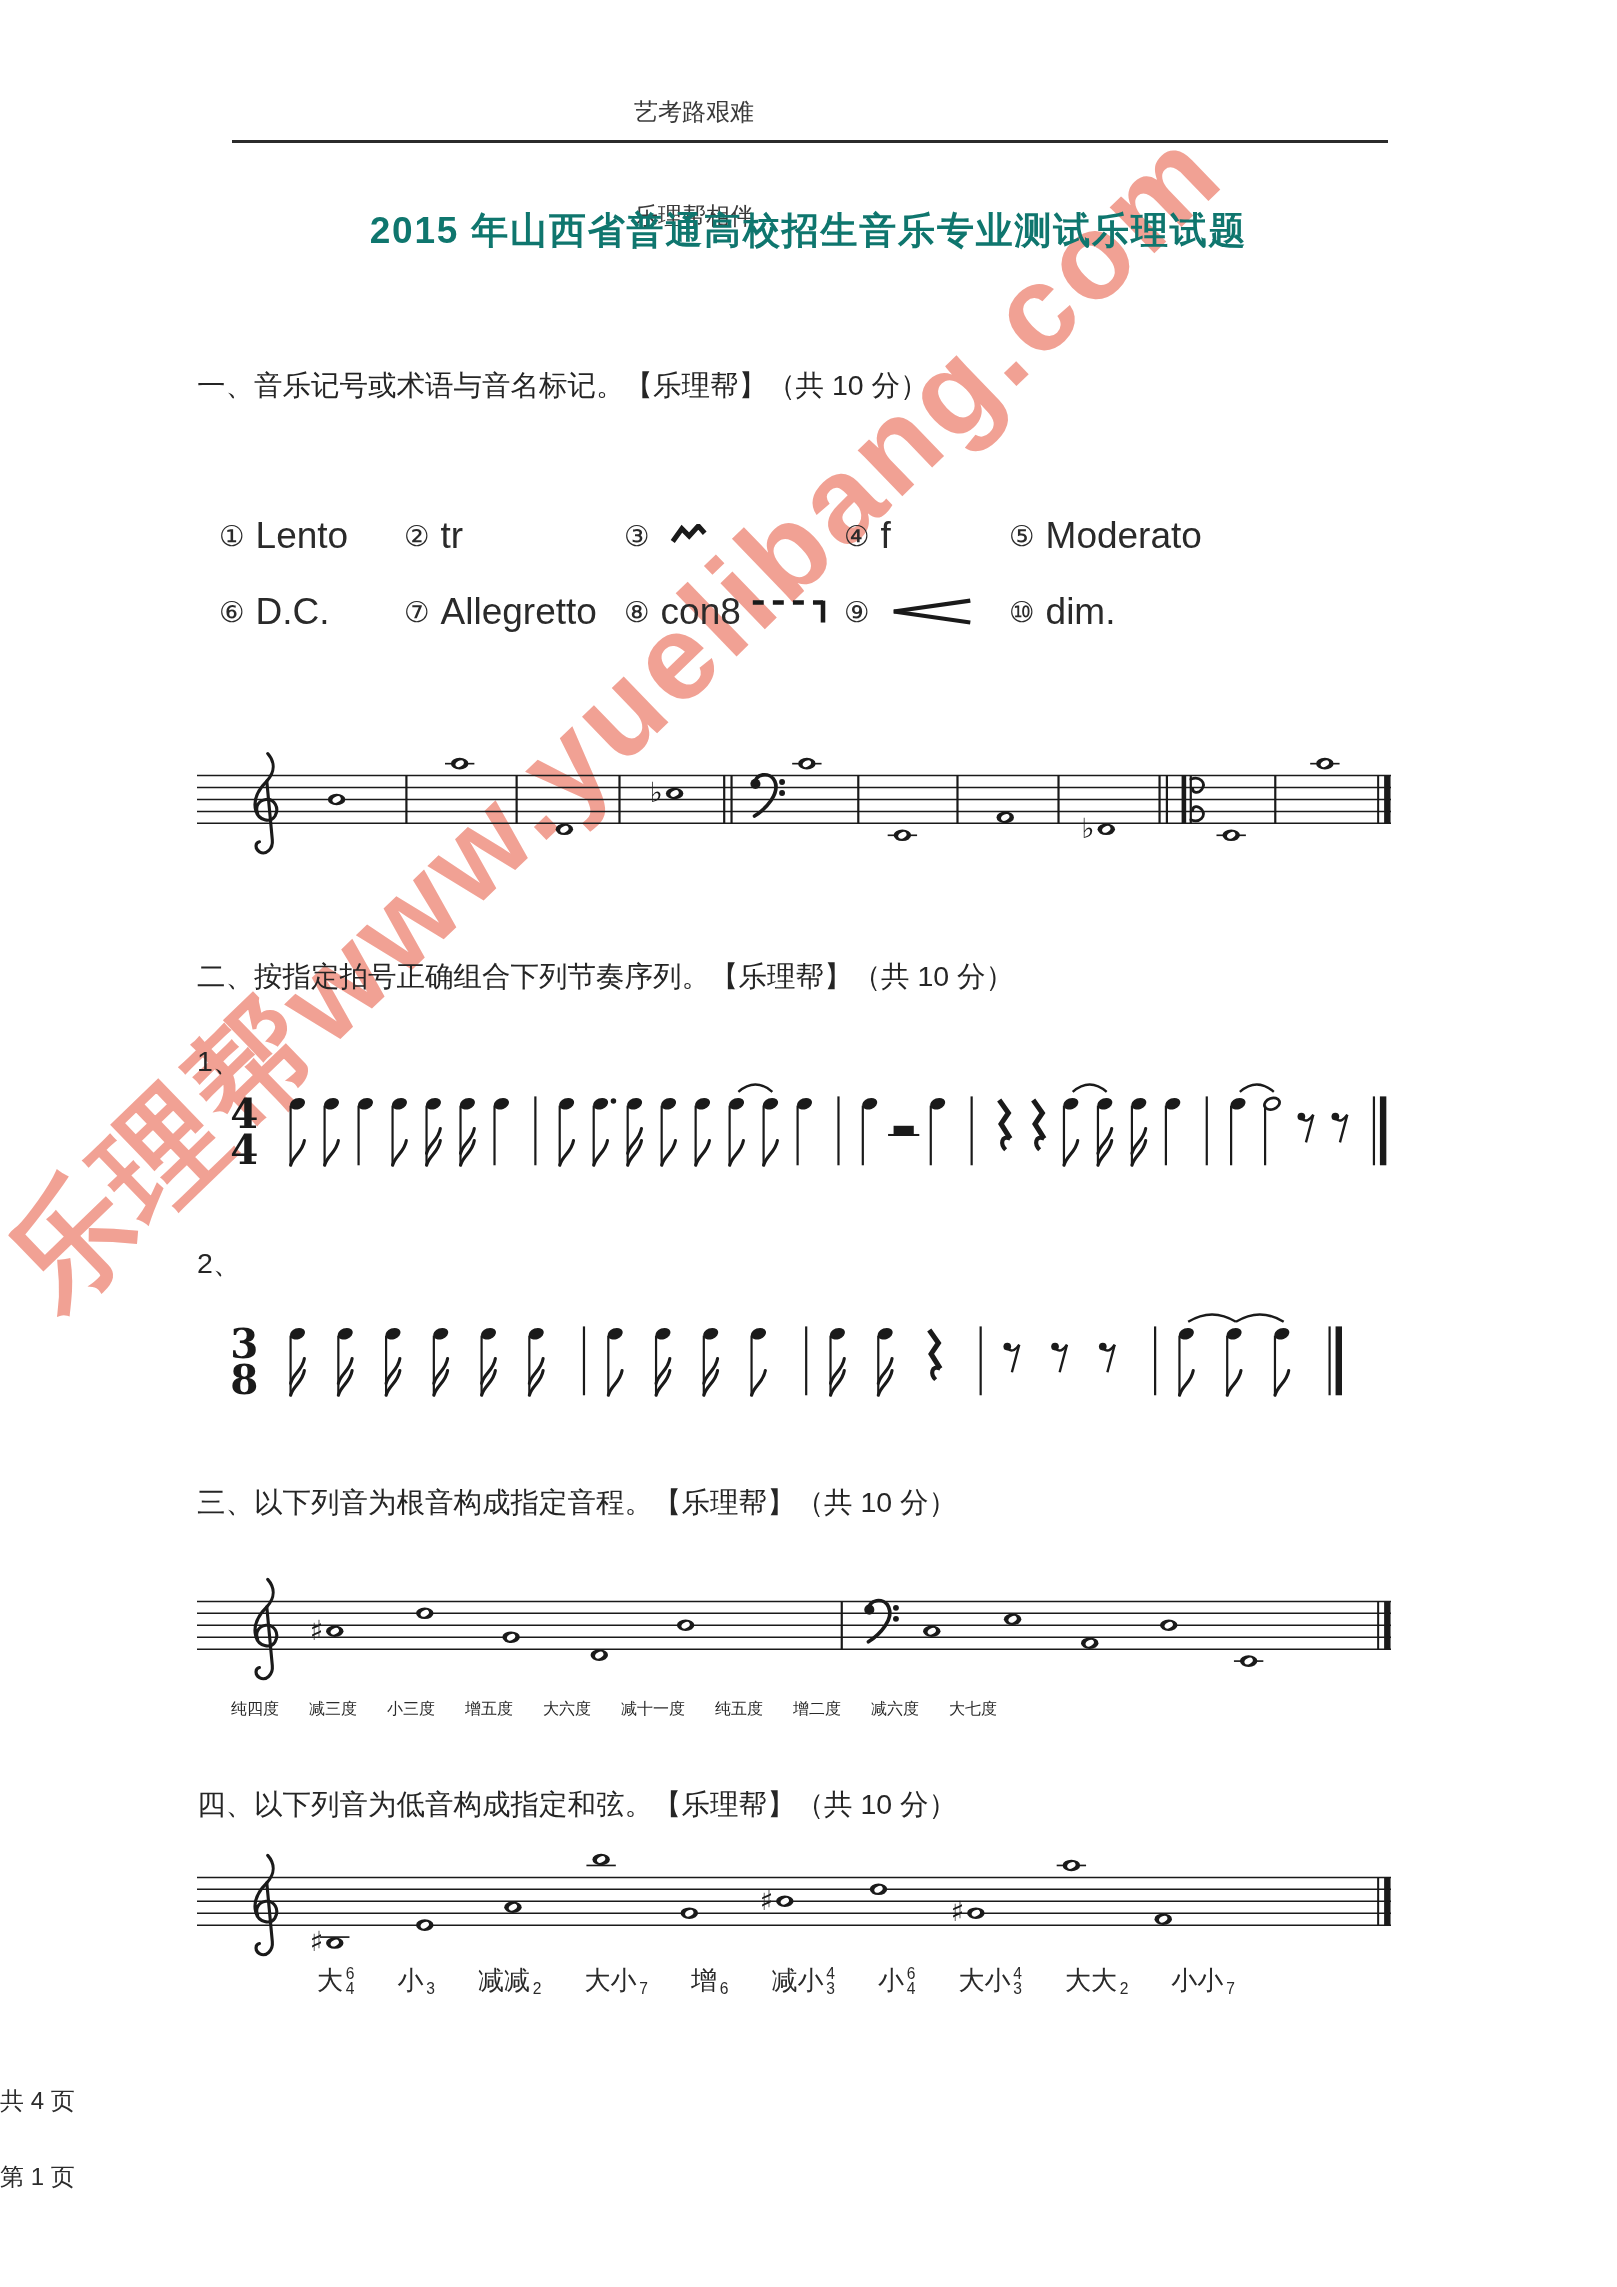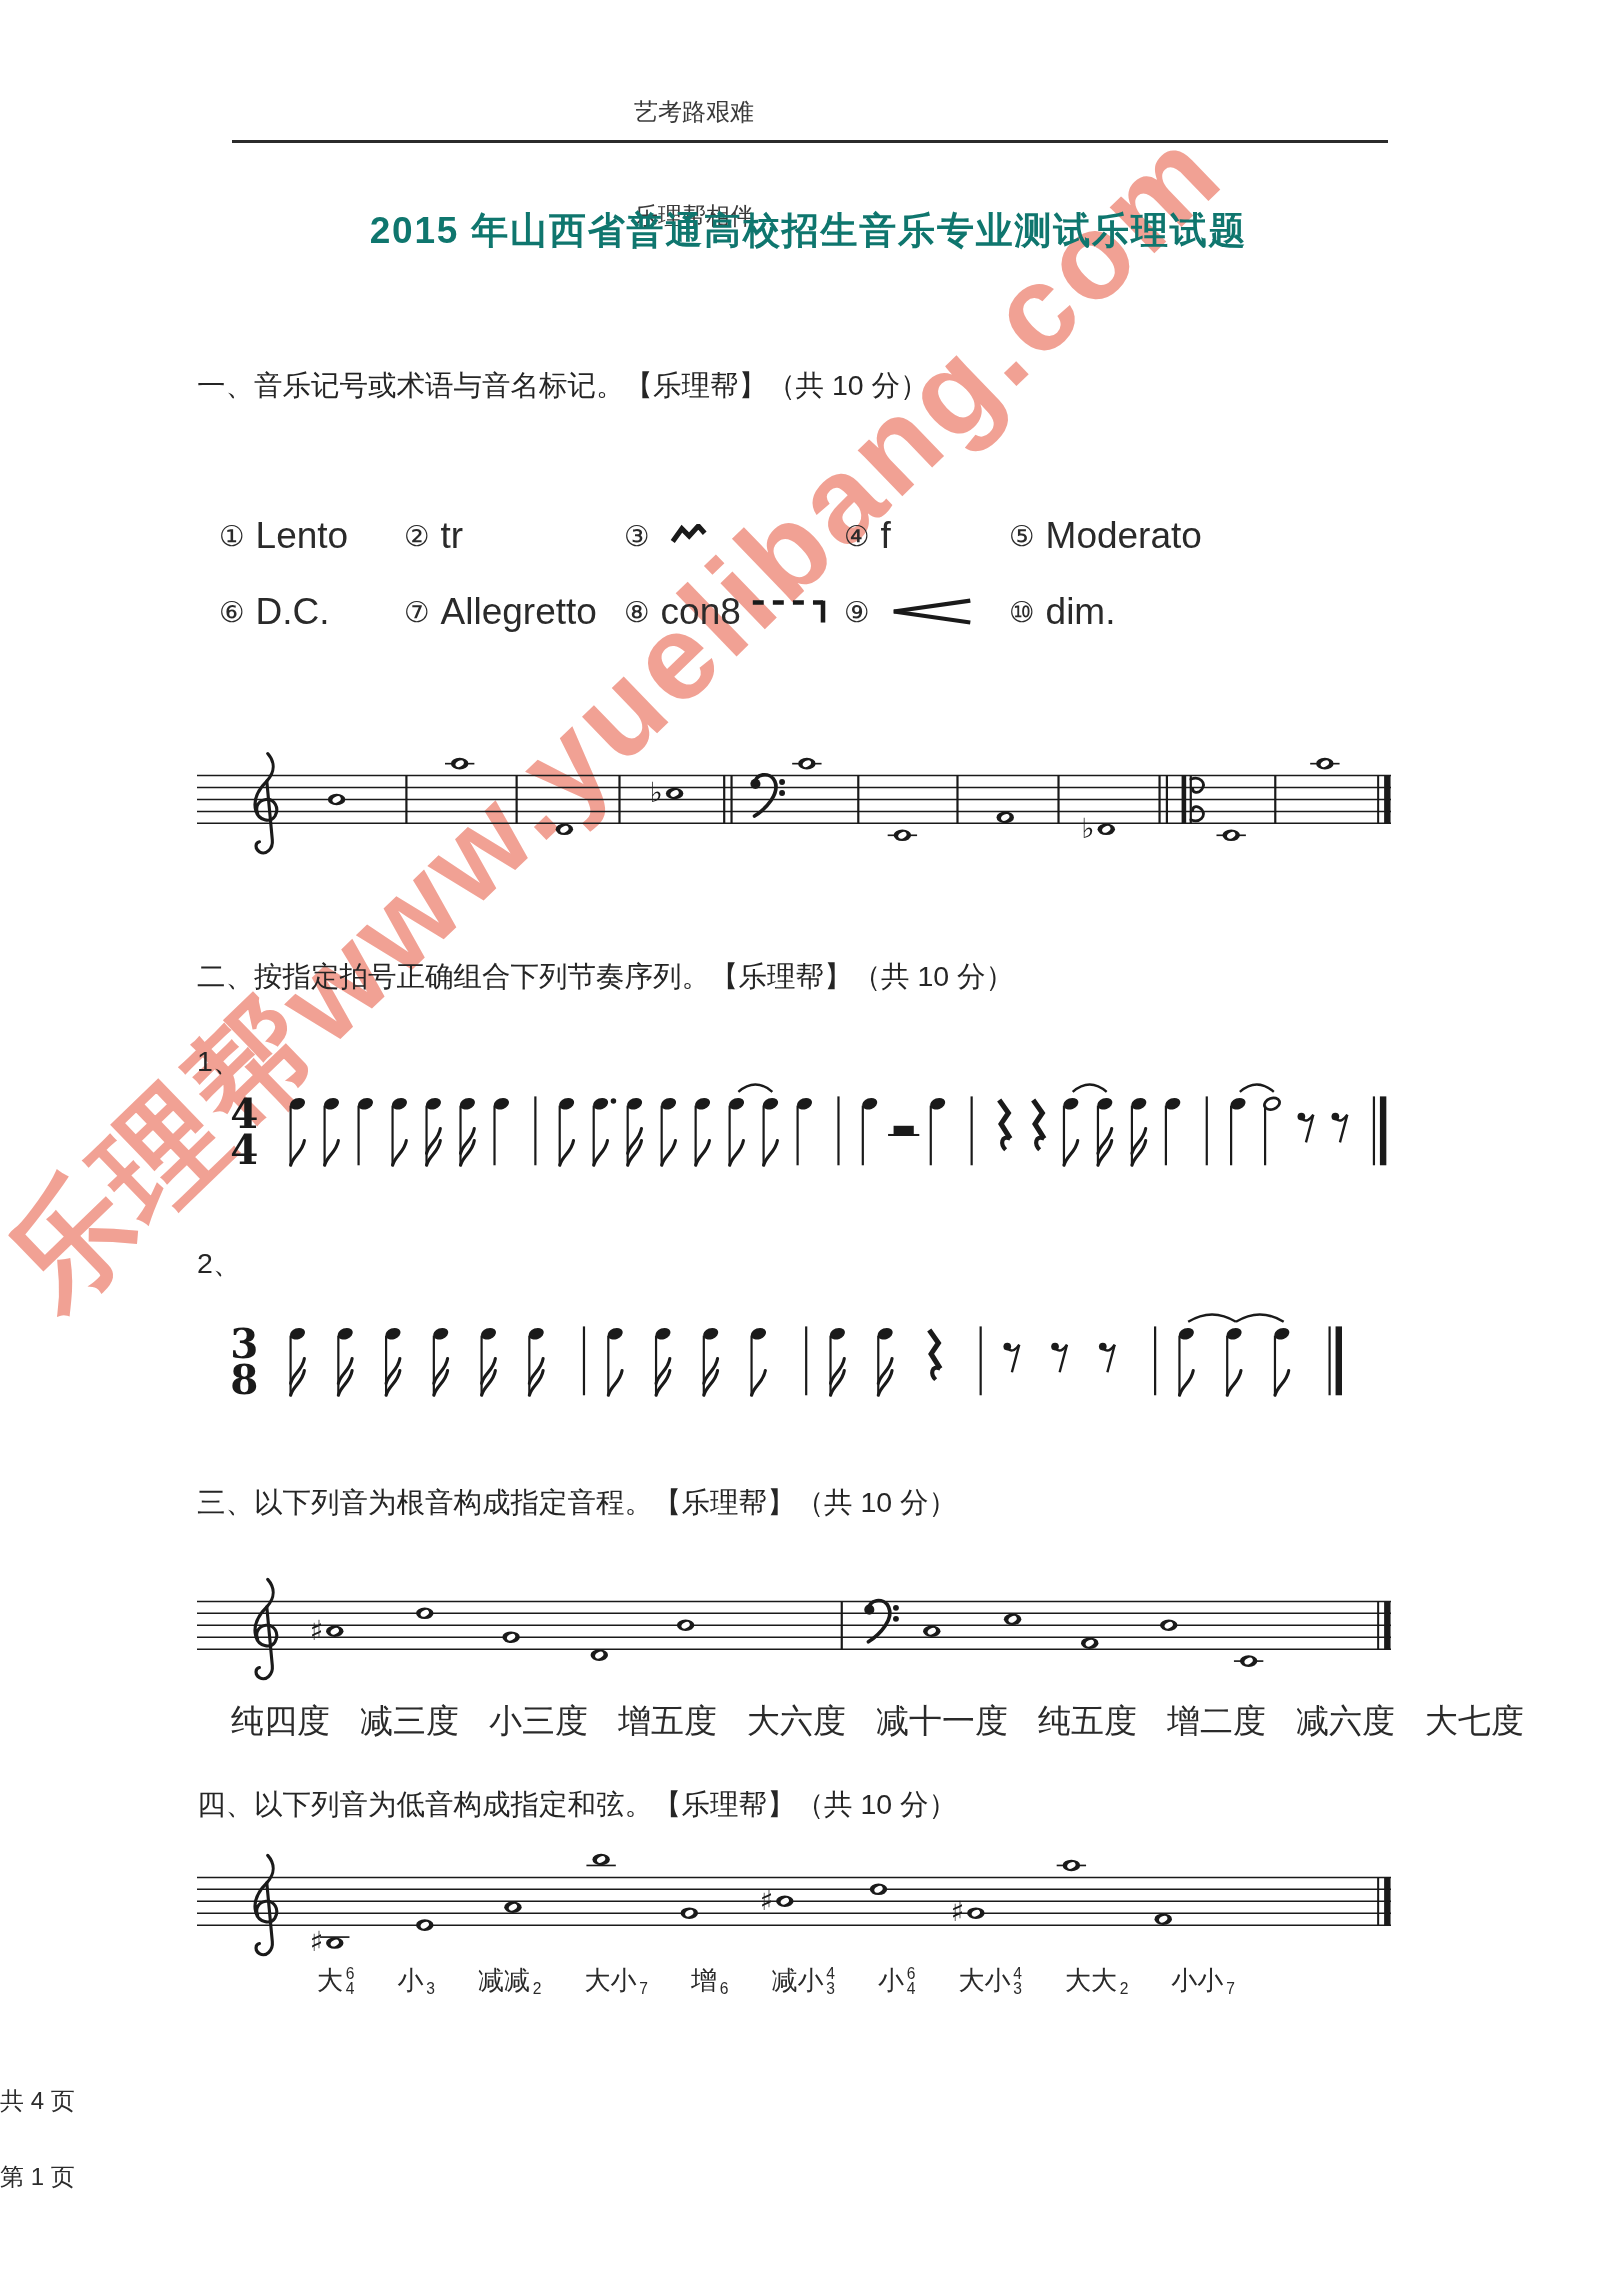--- a/index.html
+++ b/index.html
@@ -23,21 +23,21 @@
   .term{display:flex;align-items:center;flex:0 0 auto;}
   .cnum{font-size:28.5px;margin-right:11px;color:#2a2a2a;}
   .tlabel{font-size:37px;color:#2a2a2a;}
   .term svg{margin-left:9.2px;}
   svg.score{position:absolute;z-index:2;}
   #staff1{left:197px;top:746px;}
   #rhythm1{left:213px;top:1076px;}
   #rhythm2{left:213px;top:1306px;}
   #staff3{left:197px;top:1572px;}
   #staff4{left:197px;top:1848px;}
-  .intervals{left:231px;top:1699px;display:flex;gap:30px;font-size:33px;color:#2a2a2a;}
+  .intervals{left:231px;top:1699px;display:flex;gap:30px;font-size:16px;color:#2a2a2a;}
   .chords{left:317px;top:1963px;display:flex;gap:43px;font-size:26px;color:#2a2a2a;align-items:flex-end;}
   .chord{display:inline-flex;align-items:flex-end;}
   .cstack{display:inline-flex;flex-direction:column;justify-content:flex-end;
         font-size:15.6px;line-height:.95;margin-left:2.8px;padding-bottom:0.9px;}
   .cstack i{font-style:normal;}
   .cstack i:empty{display:none;}
   .footer{left:0;width:1617px;top:2085px;display:flex;justify-content:center;gap:44px;
         font-size:24px;color:#2c2c2c;flex-direction:column;}
 </style>
 </head>

